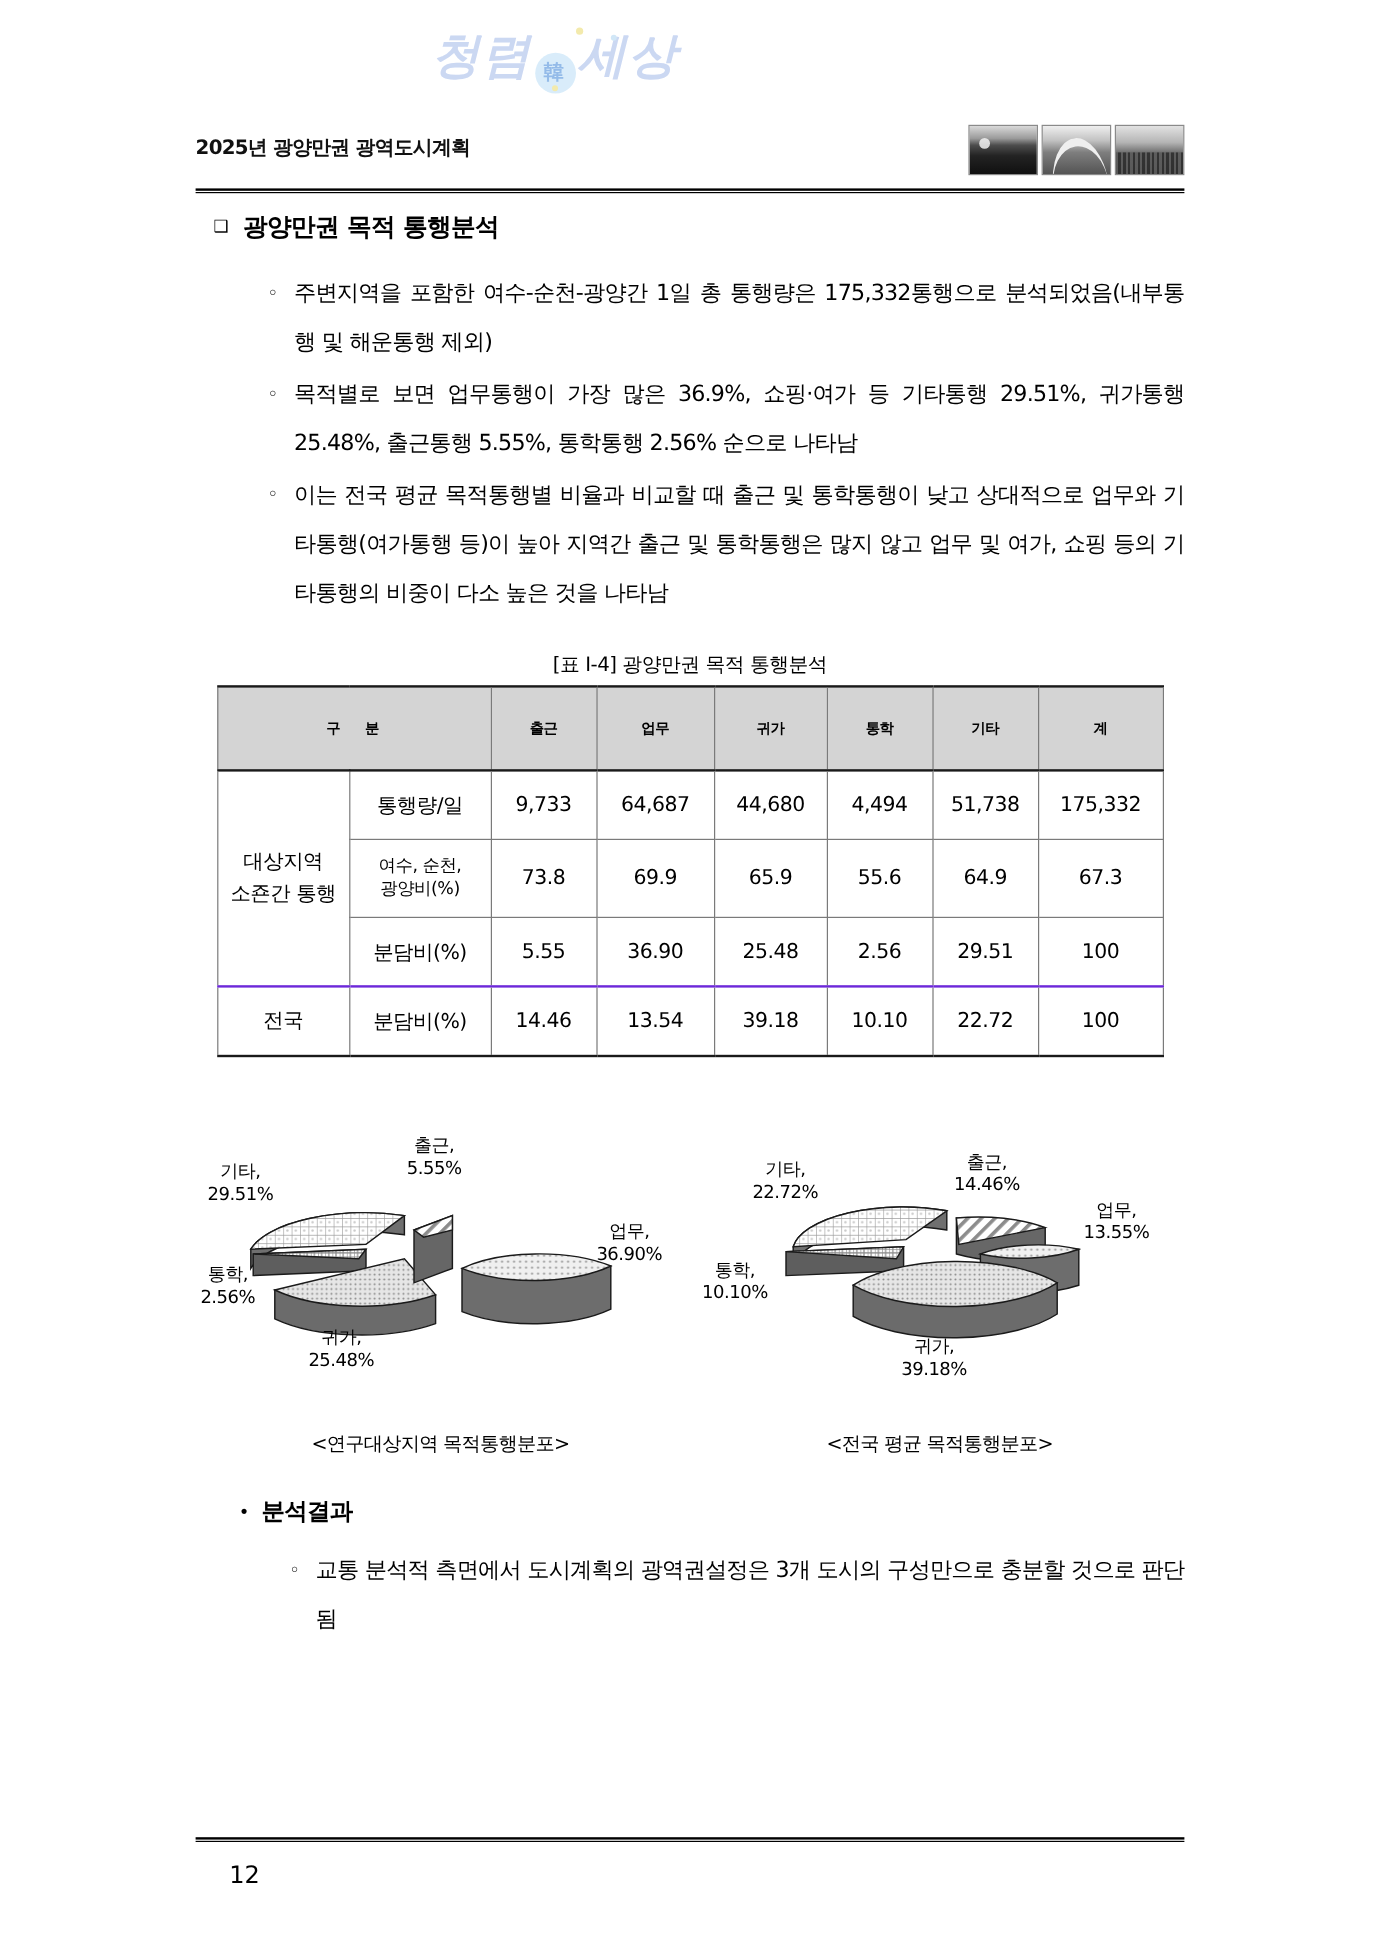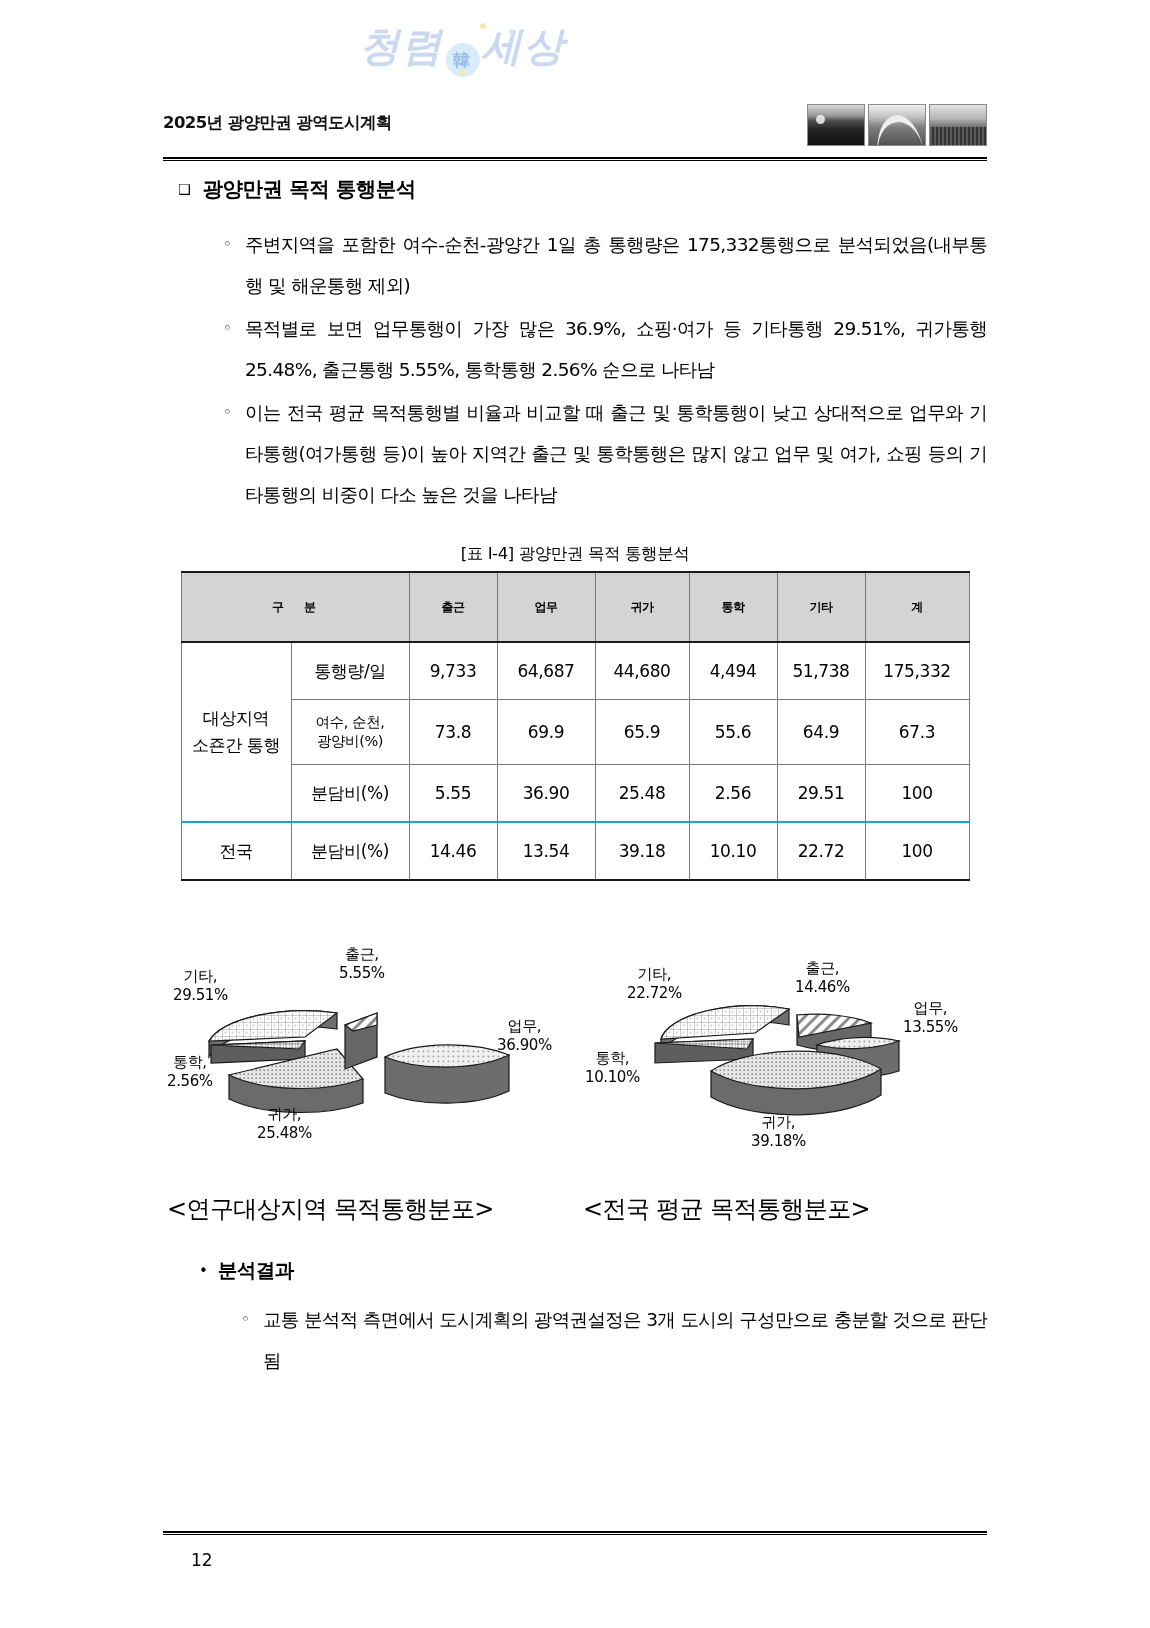--- a/index.html
+++ b/index.html
@@ -211,21 +211,21 @@
     border-top: 2px solid #1a1a1a;
     border-bottom: 2px solid #1a1a1a;
     font-size: 12px;
   }
   table.data th.col-gubun { letter-spacing: 8px; padding-left: 8px; }
   table.data tbody td { height: 48px; background: #fff; }
   table.data tbody tr.rowtall td { height: 56px; }
   table.data td.rowlabel { font-size: 17px; }
   table.data td.rowlabel-sm { font-size: 14.5px; line-height: 19px; }
   table.data td.groupcell { font-size: 17px; line-height: 27px; }
-  table.data tbody tr.lastgroup td { border-top: 2px solid #0ea5e9; }
+  table.data tbody tr.lastgroup td { border-top: 2px solid #6d28d9; }
   table.data tbody tr:last-child td { border-bottom: 2px solid #1a1a1a; }
   .table-note {
     width: 748px;
     margin: 4px auto 0 auto;
     font-size: 16.5px;
     letter-spacing: -0.5px;
     padding-left: 14px;
     box-sizing: border-box;
   }
 
@@ -251,21 +251,22 @@
     white-space: nowrap;
   }
   .chart-titles {
     display: flex;
     justify-content: center;
     gap: 16px;
     margin-top: 26px;
   }
   .chart-title {
     width: 400px;
-    font-size: 24px;
+    text-align: center;
+    font-size: 16px;
     letter-spacing: -0.6px;
   }
   .figure-caption {
     text-align: center;
     font-size: 16.5px;
     letter-spacing: -0.4px;
     margin-top: 26px;
   }
 
   
@@ -294,21 +295,21 @@
     position: absolute;
     left: 163px;
     bottom: 46px;
     width: 824px;
     height: 36px;
   }
   .footer-page {
     position: absolute;
     left: 28px;
     top: 4px;
-    font-size: 17px;
+    font-size: 20px;
   }
   .footer-center {
     position: absolute;
     left: 0;
     right: 0;
     top: 0;
     display: flex;
     align-items: baseline;
     justify-content: center;
     gap: 10px;

